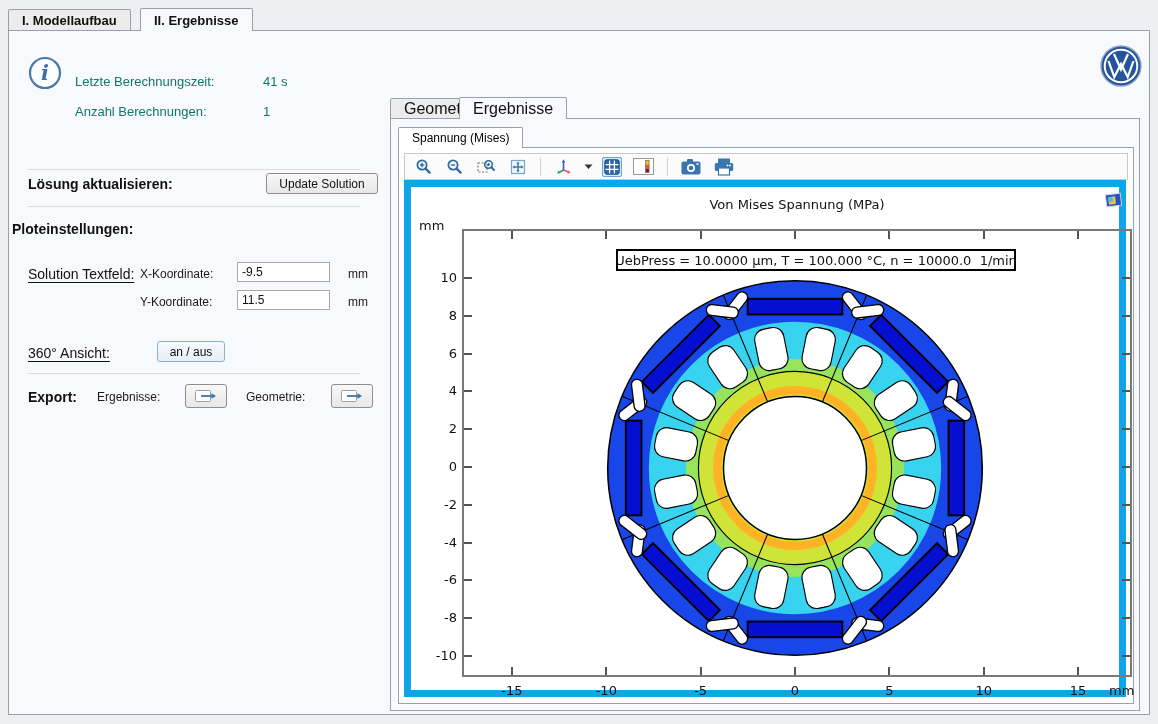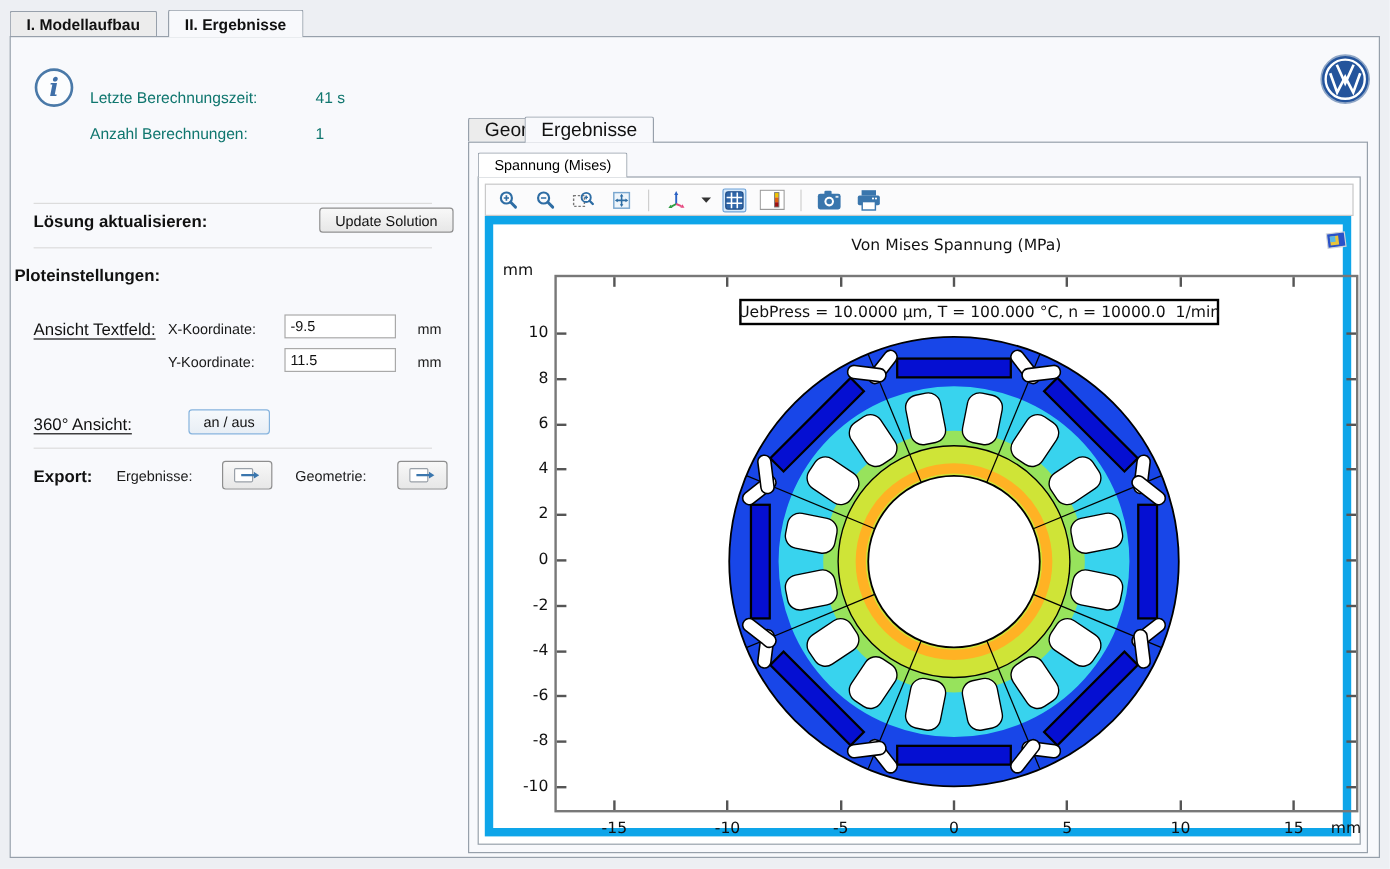--- a/index.html
+++ b/index.html
@@ -70,21 +70,21 @@
   <div class="abs divider" style="top:169px;"></div>
 
   <div class="abs bold14" style="left:28px;top:176px;">Lösung aktualisieren:</div>
   <button class="abs btn" style="left:266px;top:173px;width:112px;height:21px;">
     <span>Update Solution</span>
   </button>
 
   <div class="abs divider" style="top:206px;"></div>
 
   <div class="abs bold14" style="left:12px;top:221px;">Ploteinstellungen:</div>
-  <div class="abs ulabel" style="left:28px;top:266px;">Ansicht Textfeld:</div>
+  <div class="abs ulabel" style="left:28px;top:266px;">Solution Textfeld:</div>
   <div class="abs lbl12" style="left:140px;top:267px;">X-Koordinate:</div>
   <input class="abs input" style="left: 237px; top: 262px; width: 93px; height: 20px;" value="-9.5">
   <div class="abs lbl12" style="left:348px;top:267px;">mm</div>
   <div class="abs lbl12" style="left:140px;top:295px;">Y-Koordinate:</div>
   <input class="abs input" style="left: 237px; top: 290px; width: 93px; height: 20px;" value="11.5">
   <div class="abs lbl12" style="left:348px;top:295px;">mm</div>
 
   <div class="abs ulabel" style="left:28px;top:345px;">360° Ansicht:</div>
   <button class="abs btn bluish" style="left:157px;top:341px;width:68px;height:21px;">
     <span>an / aus</span>
@@ -113,21 +113,21 @@
   <svg class="abs" style="left:1100px;top:45px;" width="42" height="42" viewBox="0 0 42 42">
     <circle cx="21" cy="21" r="20" fill="#24549c" stroke="#8fa6c6" stroke-width="1.4"></circle>
     <circle cx="21" cy="21" r="16.3" fill="none" stroke="#ffffff" stroke-width="2"></circle>
     <path d="M14,9 L21,24.5 L28,9" fill="none" stroke="#ffffff" stroke-width="2.2"></path>
     <path d="M8.5,16 L14.3,32 L21,19 L27.7,32 L33.5,16" fill="none" stroke="#ffffff" stroke-width="2.2"></path>
   </svg>
 
   <div class="tab rtab inactive abs" style="left:390px;">
     <span>Geometrie</span>
   </div>
-  <div class="tab rtab active abs" style="left:437px;">
+  <div class="tab rtab active abs" style="left:459px;">
     <span>Ergebnisse</span>
   </div>
   <div class="abs rpanel"></div>
 
   <div class="tab itab active abs" style="left:398px;">
     <span>Spannung (Mises)</span>
   </div>
   <div class="abs ipanel"></div>
 
   <div class="abs toolbar">

